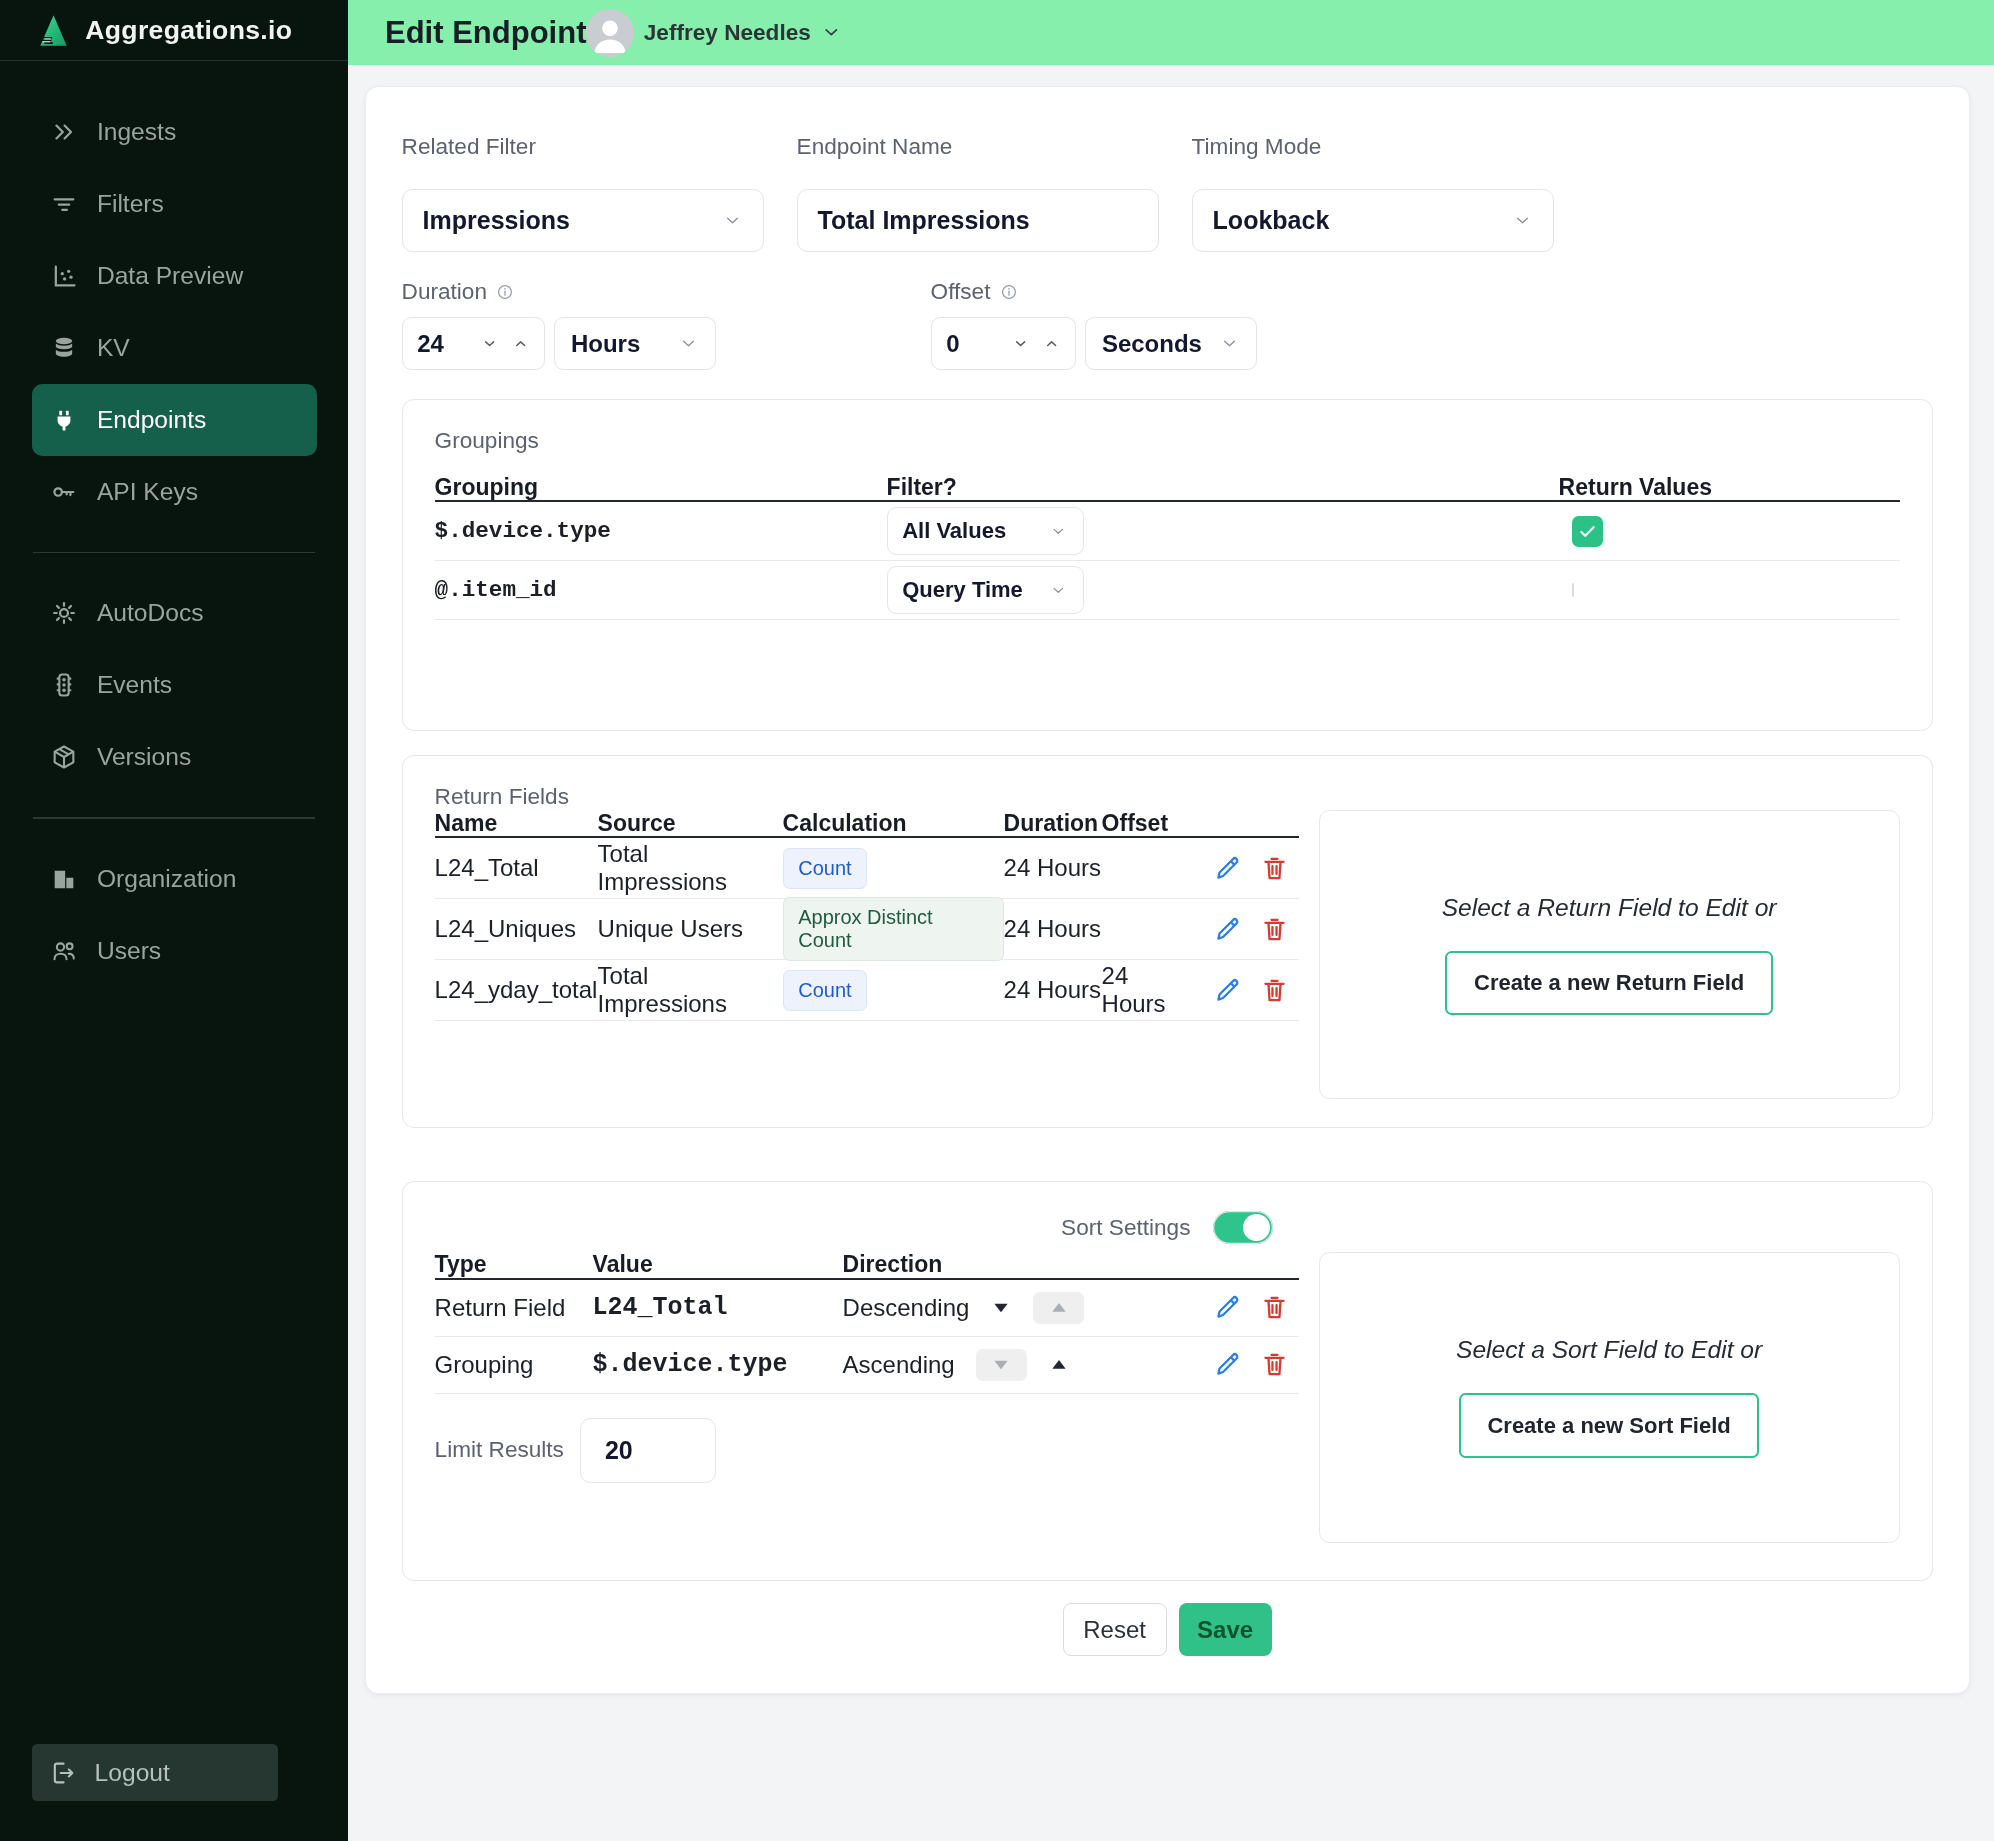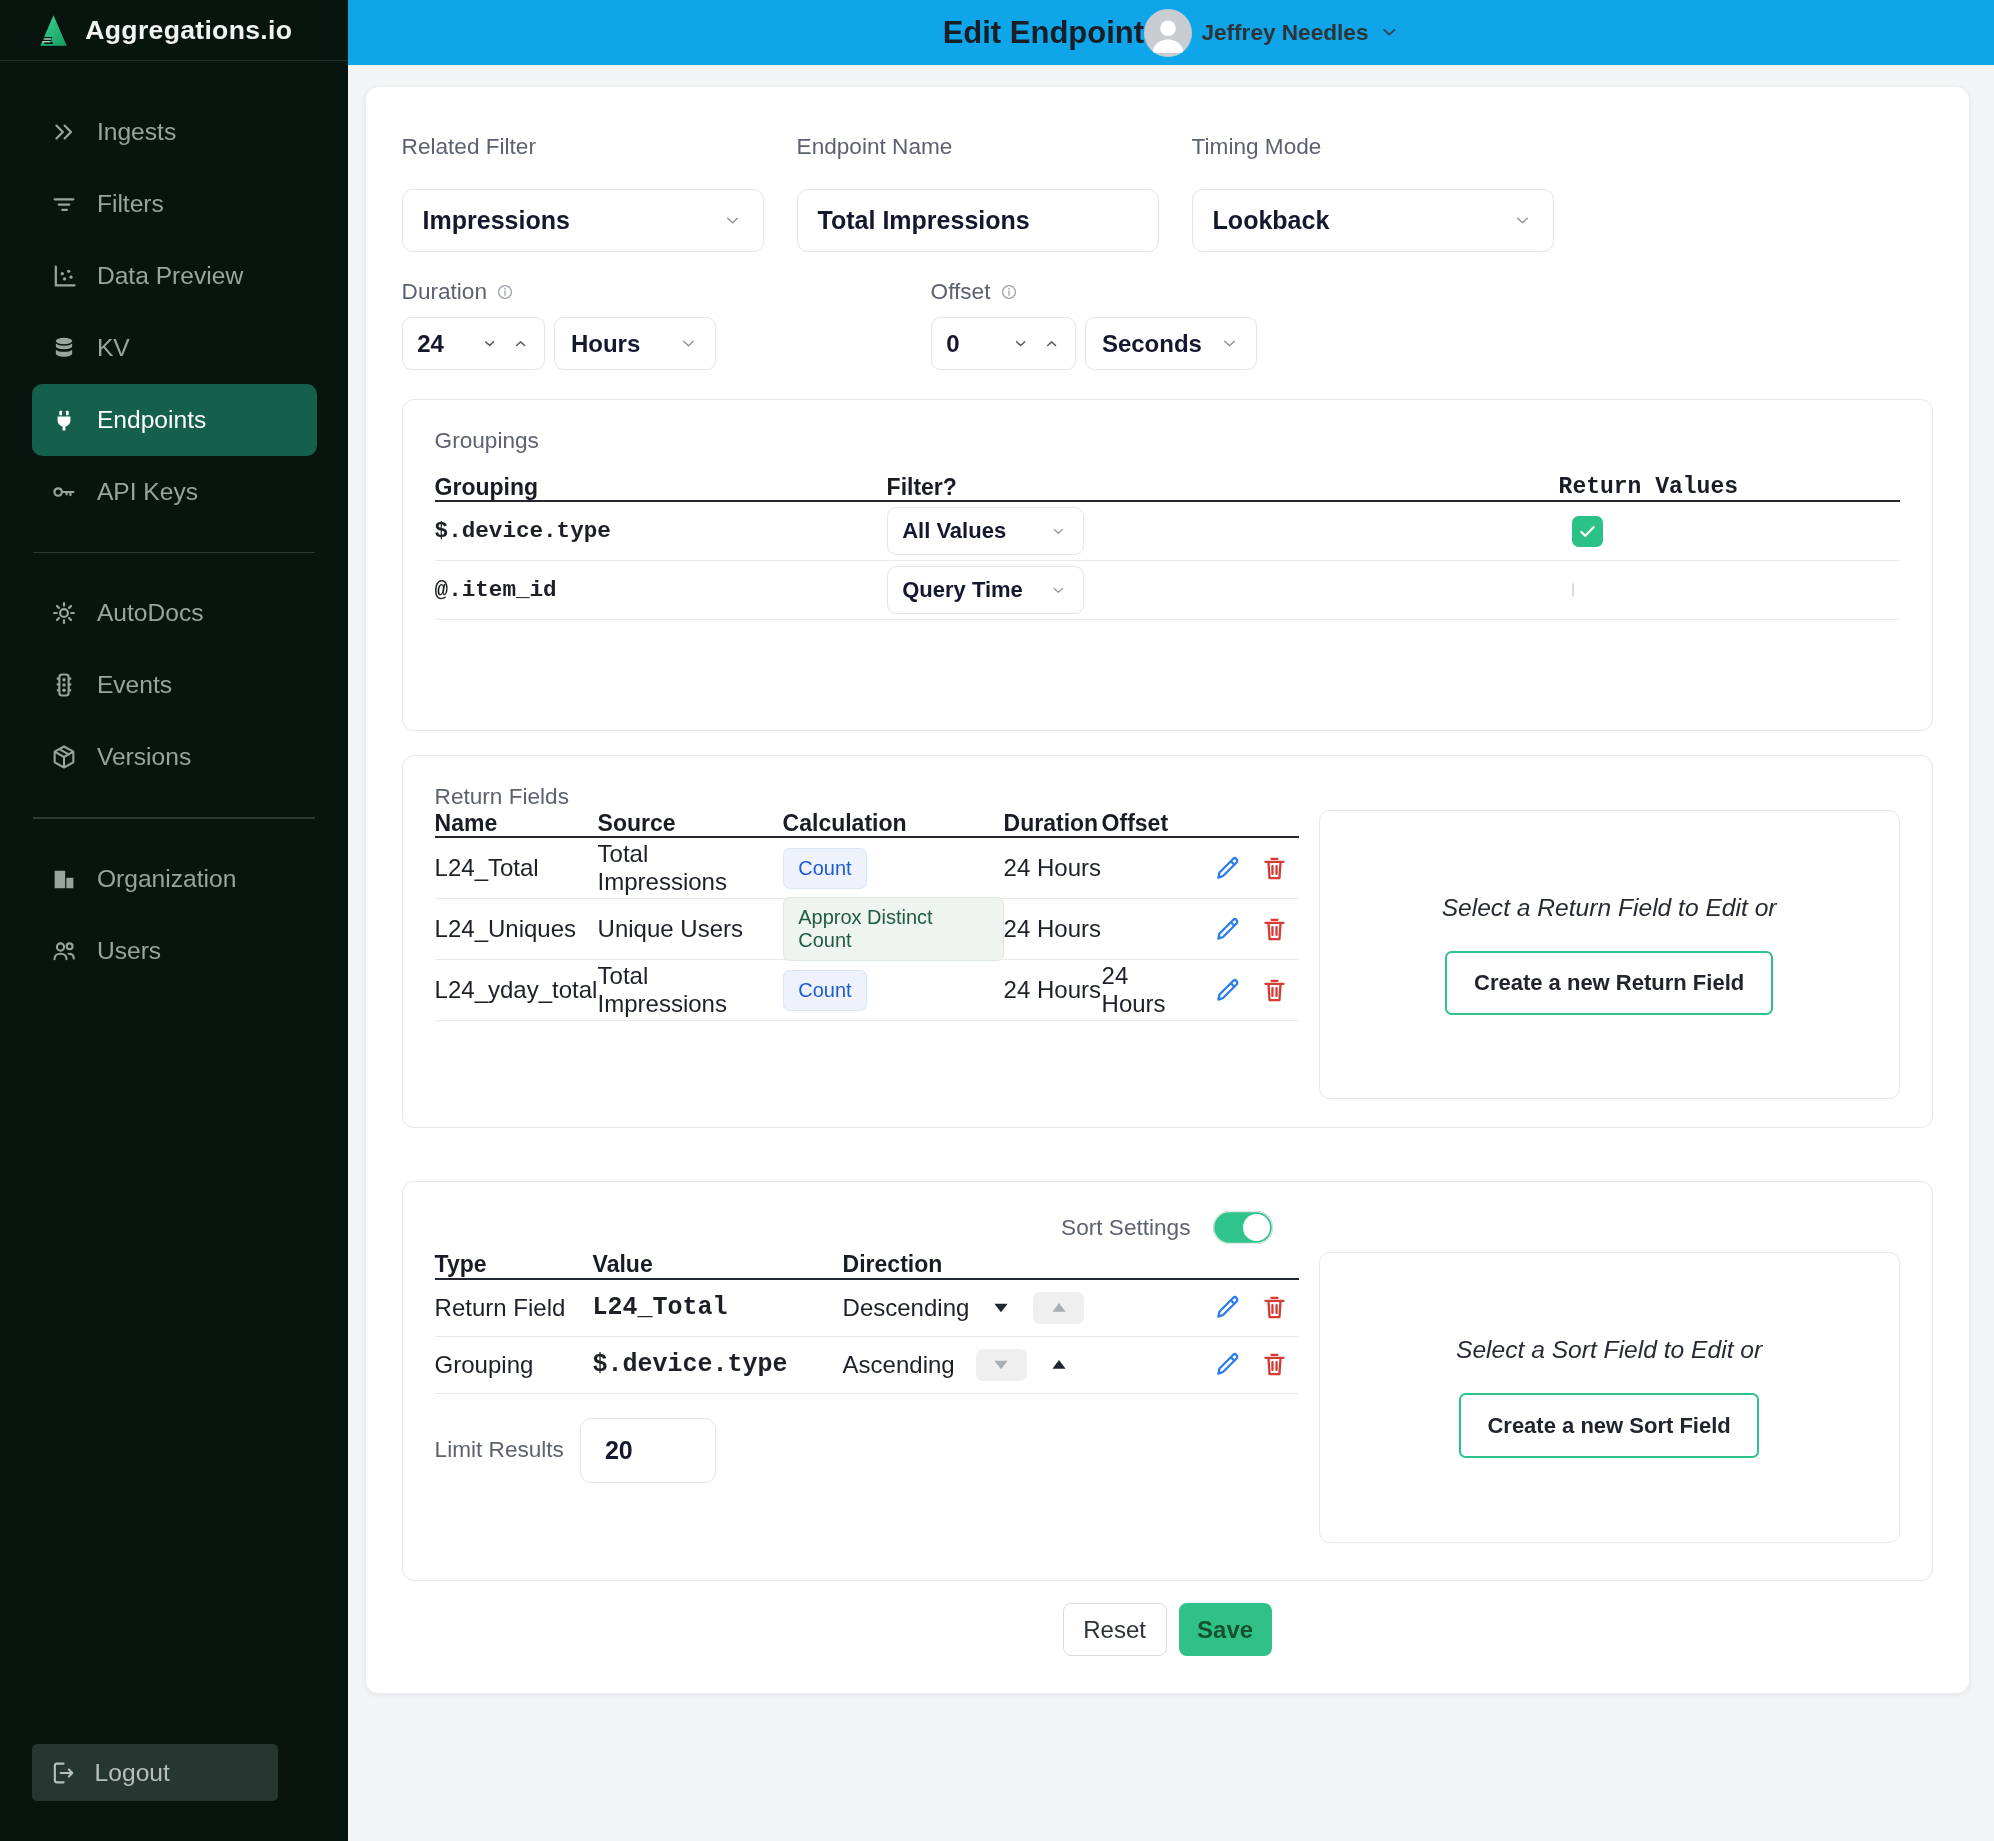--- a/index.html
+++ b/index.html
@@ -40,22 +40,22 @@
     width:246px; height:57px; background:#263631; border-radius:5.3px;
     display:flex; align-items:center; gap:17.3px; padding-left:17.3px;
     font-size:24.6px; color:#b8c0bb; cursor:pointer; border:none;
     font-family:inherit;
   }
   .logout-btn svg { width:28px; height:28px; }
 
   
   .main { flex:1; display:flex; flex-direction:column; height:1842px; }
   .topbar {
-    height:66px; background:#0ea5e9; border-bottom:1.3px solid #ebedef;
-    display:flex; align-items:center; justify-content:center;
+    height:66px; background:#86efac; border-bottom:1.3px solid #ebedef;
+    display:flex; align-items:center; justify-content:flex-start;
     padding:8px 37px; flex:0 0 66px;
   }
   .page-title { font-size:31px; font-weight:700; color:#191d26; }
   .user-menu { display:flex; align-items:center; gap:9.3px; cursor:pointer; }
   .avatar {
     width:48px; height:48px; border-radius:50%; background:#c9cdd1;
     overflow:hidden; display:flex; align-items:center; justify-content:center;
   }
   .avatar svg { width:48px; height:48px; }
   .user-name { font-size:22.6px; font-weight:700; color:#2e3338; }
@@ -107,21 +107,21 @@
   .groupings-card { margin-top:29px; padding-bottom:110px; }
   .groupings-card .sc-title { margin-bottom:20px; }
 
   .thead { display:flex; align-items:center; height:28px; font-size:23px; font-weight:700; color:#181c25; }
   .thead-rule { border-bottom:2px solid #23272f; }
   .trow { display:flex; align-items:center; border-bottom:0.7px solid #e8e9ed; }
 
   
   .c-grp { width:452px; }
   .c-flt { width:672px; }
-  .c-ret { flex:1;font-family:Liberation Mono, monospace; }
+  .c-ret { flex:1; }
   .g-row { height:59px; }
   .g-val { font-size:22.6px; font-weight:700; color:#1c1f26; }
   .mini-select {
     width:197px; height:48px; border:1.3px solid #e3e5ea; border-radius:9.3px;
     display:flex; align-items:center; padding:0 14.6px; background:#fff;
     font-size:22px; font-weight:700; color:#13182f;
   }
   .mini-select .grow { flex:1; }
   .cbx { width:31px; height:31px; border-radius:6.6px; margin-left:13.3px; }
   .cbx.checked { background:#2bc187; display:flex; align-items:center; justify-content:center; }

